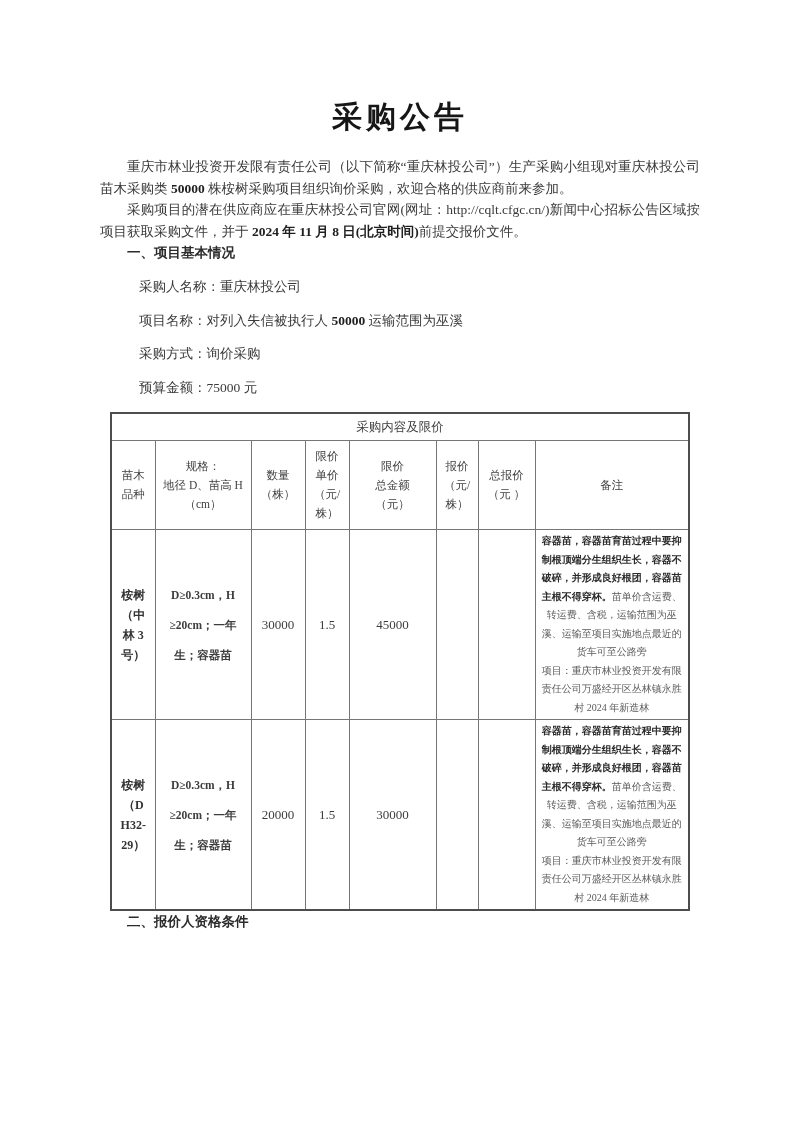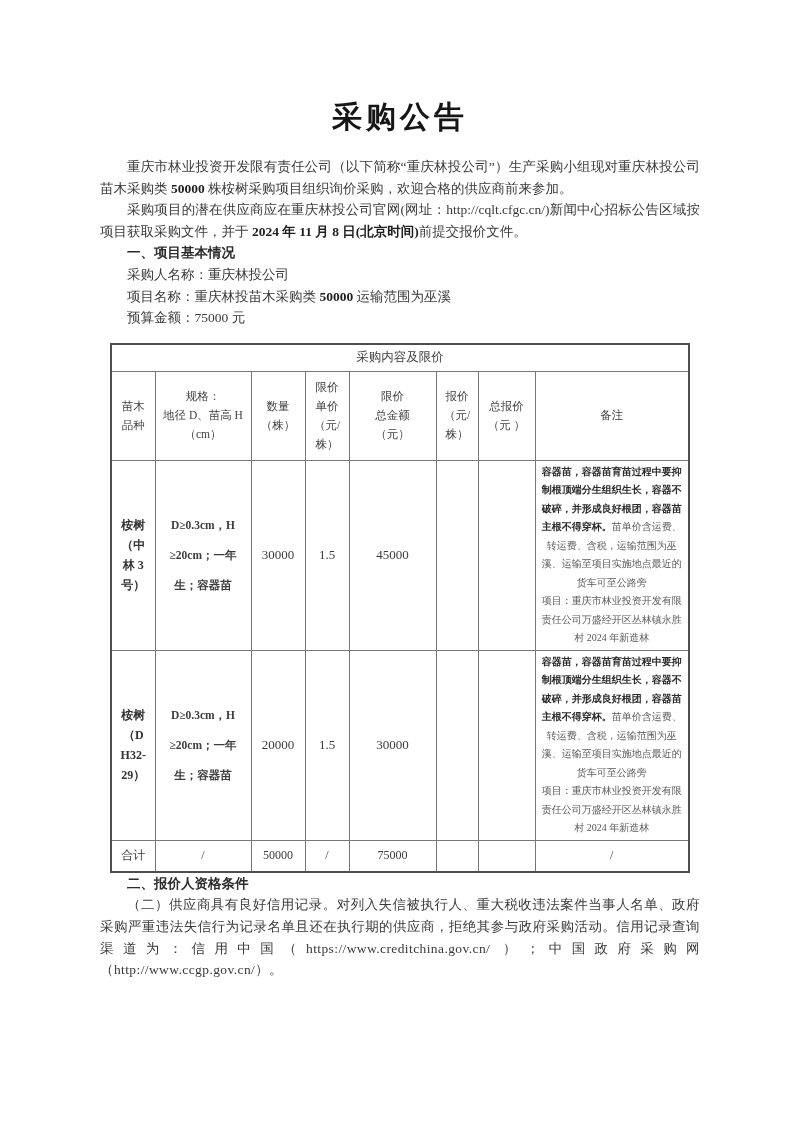--- a/index.html
+++ b/index.html
@@ -37,21 +37,21 @@
   .bnum { font-weight: bold; color: #1f1f1f; }
   .sec-heading {
     margin: 0;
     padding-left: 2em;
     font-size: 13.5px;
     line-height: 21.6px;
     font-weight: bold;
     color: #2c2c2c;
   }
   .info-line {
-    margin: 0;
+    margin: 12px;
     padding-left: 2em;
     font-size: 13.5px;
     line-height: 21.6px;
   }
   table.proc {
     border-collapse: collapse;
     table-layout: fixed;
     width: 578px;
     margin: 14px 0 0 10px;
     border: 2px solid #4d4d4d;
@@ -111,22 +111,23 @@
     <h1 class="doc-title">采购公告</h1>
 
     <p class="para"><span>重庆市林业投资开发限有责任公司（以下简称“重庆林投公司”）生产采购小组现对重庆林投公司苗木采购类 </span><span class="bnum">50000</span><span> 株桉树采购项目组织询价采购，欢迎合格的供应商前来参加。</span></p>
 
     <p class="para"><span>采购项目的潜在供应商应在重庆林投公司官网(网址：http://cqlt.cfgc.cn/)新闻中心招标公告区域按项目获取采购文件，并于 </span><span class="bnum">2024 年 11 月 8 日(北京时间)</span><span>前提交报价文件。</span></p>
 
     <h2 class="sec-heading">一、项目基本情况</h2>
 
     <p class="info-line"><span>采购人名称：重庆林投公司</span><span class="bnum"></span><span></span></p>
 
-    <p class="info-line"><span>项目名称：重庆林投苗木采购类 </span><span class="bnum">50000</span><span> 运输范围为巫溪</span></p>
-
+    <p class="info-line"><span>项目名称：对列入失信被执行人 </span><span class="bnum">50000</span><span> 运输范围为巫溪</span></p>
+
+    <p class="info-line"><span>采购方式：询价采购</span><span class="bnum"></span><span></span></p>
 
     <p class="info-line"><span>预算金额：75000 元</span><span class="bnum"></span><span></span></p>
 
     <table class="proc">
       <colgroup>
         <col style="width:44px">
           <col style="width:96px">
           <col style="width:54px">
           <col style="width:44px">
         <col style="width:87px">
@@ -190,32 +191,21 @@
         <td class="num-cell">20000</td>
         <td class="num-cell">1.5</td>
         <td class="num-cell">30000</td>
         <td class="num-cell"></td>
         <td class="num-cell"></td>
         <td class="remark-cell">
           <div class="remark-text"><span class="rb">容器苗，容器苗育苗过程中要抑制根顶端分生组织生长，容器不破碎，并形成良好根团，容器苗主根不得穿杯。</span><span class="rn">苗单价含运费、转运费、含税，运输范围为巫溪、运输至项目实施地点最近的货车可至公路旁</span><div class="rp">项目：重庆市林业投资开发有限责任公司万盛经开区丛林镇永胜村 2024 年新造林</div></div>
         </td>
       </tr>
 
-      <tr class="total-row">
-        <td class="heavy-right">合计</td>
-        <td>/</td>
-        <td>50000</td>
-        <td>/</td>
-        <td>75000</td>
-        <td></td>
-        <td></td>
-        <td>/</td>
-      </tr>
     </tbody>
       </table>
 
     <h2 class="sec-heading sec2-heading">二、报价人资格条件</h2>
 
 
-    <p class="para para-loose">（二）供应商具有良好信用记录。对列入失信被执行人、重大税收违法案件当事人名单、政府采购严重违法失信行为记录名单且还在执行期的供应商，拒绝其参与政府采购活动。信用记录查询渠道为：信用中国（https://www.creditchina.gov.cn/ ）；中国政府采购网（http://www.ccgp.gov.cn/）。</p>
 
   </div>
 </div>
 
 </body></html>

